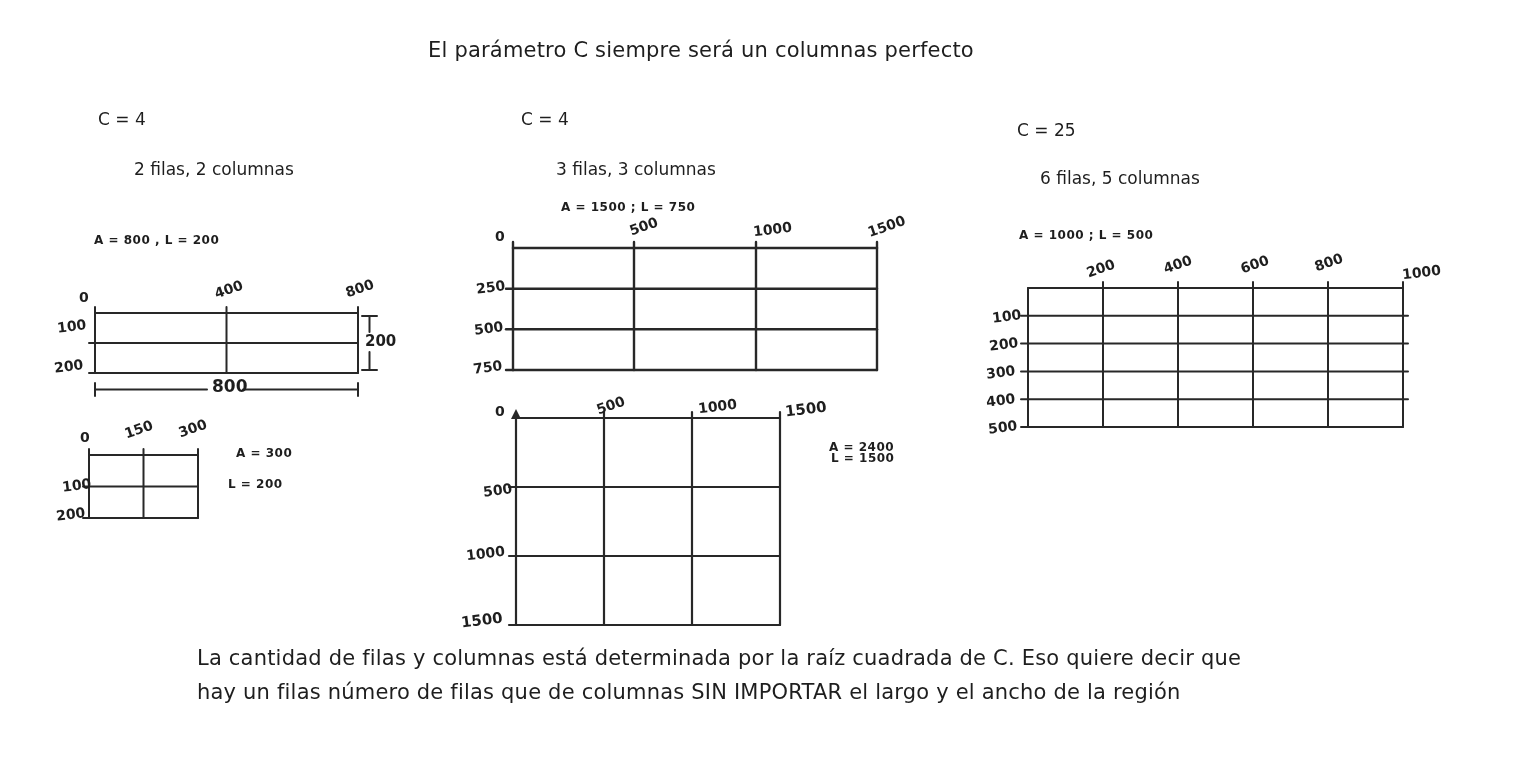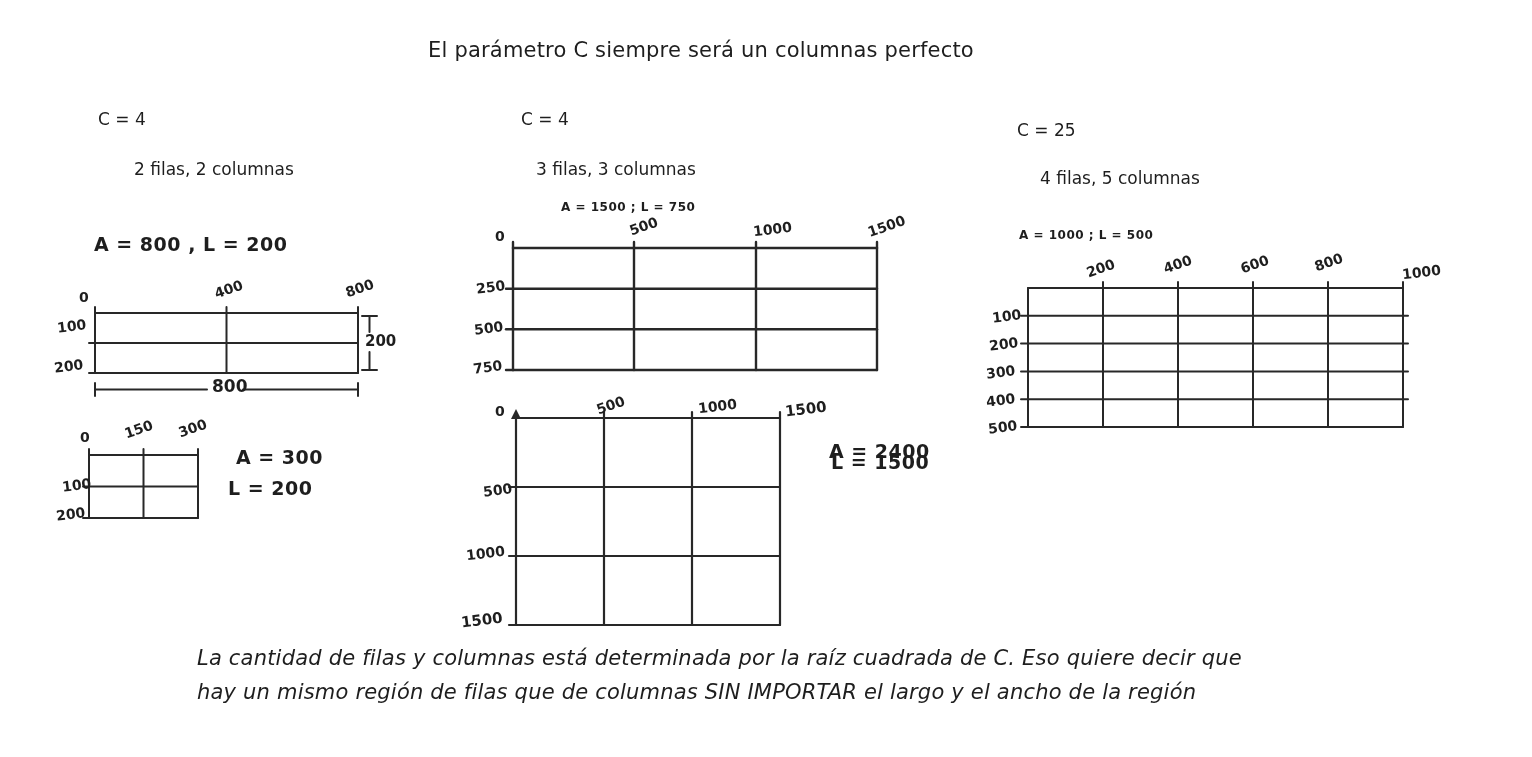--- a/index.html
+++ b/index.html
@@ -4,29 +4,29 @@
 <style>
   html,body{margin:0;padding:0;background:#ffffff;}
   .page{
     position:relative;width:1532px;height:757px;background:#ffffff;
     font-family:"DejaVu Sans",sans-serif;color:#1e1e1e;overflow:hidden;
   }
   .lbl{position:absolute;white-space:nowrap;line-height:1.15;}
   .title{font-size:21px;letter-spacing:.2px;}
   .heading{font-size:17px;}
   .note{font-size:17px;}
-  .dims{font-size:19px;font-weight:700;letter-spacing:.5px;}
+  .dims{font-size:12px;font-weight:700;letter-spacing:.5px;}
   .dims.sm{font-size:12px;}
   .t{font-size:14px;font-weight:700;}
   .t.big{font-size:15px;}
   .tilt{transform:rotate(-19deg);}
   .tiltl{transform:rotate(-7deg);}
   .dimtxt{font-size:15px;font-weight:700;}
   .dimtxt.w{font-size:17px;}
-  .footer{font-size:21px;letter-spacing:.2px;font-style:italic;}
+  .footer{font-size:21px;letter-spacing:.2px;}
   svg.grid{position:absolute;overflow:visible;}
   svg.grid line{stroke:#282828;stroke-linecap:round;}
   .sw2 line{stroke-width:2;}
   .sw24 line{stroke-width:2.4;}
   .sw22 line{stroke-width:2.2;}
   svg.grid polygon{fill:#282828;}
 </style>
 </head>
 <body>
 
@@ -82,21 +82,21 @@
   </svg>
   <div class="lbl t" style="left:80px;top:429px">0</div>
   <div class="lbl t tilt" style="left:124px;top:421px">150</div>
   <div class="lbl t tilt" style="left:178px;top:420px">300</div>
   <div class="lbl t tiltl" style="left:62px;top:477px">100</div>
   <div class="lbl t tiltl" style="left:56px;top:506px">200</div>
   <div class="lbl dims" style="left:236px;top:447px">A = 300</div>
   <div class="lbl dims" style="left:228px;top:478px">L = 200</div>
 
   <div class="lbl heading" style="left:521px;top:110px">C = 4</div>
-  <div class="lbl note" style="left:536px;top:160px">3 filas, 3 columnas</div>
+  <div class="lbl note" style="left:556px;top:160px">3 filas, 3 columnas</div>
   <div class="lbl dims sm" style="left:561px;top:201px">A = 1500 ;   L = 750</div>
 
   <svg class="grid sw24" style="left:503px;top:238px" width="385" height="145">
     <line x1="10" y1="10" x2="374" y2="10"></line>
       <line x1="10" y1="50.7" x2="374" y2="50.7"></line>
       <line x1="10" y1="91.3" x2="374" y2="91.3"></line>
       <line x1="10" y1="132" x2="374" y2="132"></line>
     <line x1="10" y1="10" x2="10" y2="132"></line>
       <line x1="131" y1="10" x2="131" y2="132"></line>
       <line x1="253" y1="10" x2="253" y2="132"></line>
@@ -138,21 +138,21 @@
   <div class="lbl t tilt" style="left:596px;top:397px">500</div>
   <div class="lbl t tiltl" style="left:698px;top:398px">1000</div>
   <div class="lbl t tiltl big" style="left:785px;top:401px">1500</div>
   <div class="lbl t tiltl" style="left:483px;top:482px">500</div>
   <div class="lbl t tiltl" style="left:466px;top:545px">1000</div>
   <div class="lbl t tiltl big" style="left:461px;top:612px">1500</div>
   <div class="lbl dims" style="left:829px;top:441px">A = 2400</div>
   <div class="lbl dims" style="left:831px;top:452px">L = 1500</div>
 
   <div class="lbl heading" style="left:1017px;top:121px">C = 25</div>
-  <div class="lbl note" style="left:1040px;top:169px">4 filas, 5 columnas</div>
+  <div class="lbl note" style="left:1040px;top:169px">6 filas, 5 columnas</div>
   <div class="lbl dims sm" style="left:1019px;top:229px">A = 1000   ;    L = 500</div>
 
   <svg class="grid sw2" style="left:1018px;top:278px" width="400" height="160">
     <line x1="10" y1="10" x2="385" y2="10"></line>
       <line x1="10" y1="37.8" x2="390" y2="37.8"></line>
       <line x1="10" y1="65.6" x2="390" y2="65.6"></line>
     <line x1="10" y1="93.4" x2="390" y2="93.4"></line>
       <line x1="10" y1="121.2" x2="390" y2="121.2"></line>
       <line x1="10" y1="149" x2="385" y2="149"></line>
     <line x1="10" y1="10" x2="10" y2="149"></line>
@@ -177,15 +177,15 @@
   <div class="lbl t tilt" style="left:1240px;top:256px">600</div>
   <div class="lbl t tilt" style="left:1314px;top:254px">800</div>
   <div class="lbl t tiltl" style="left:1402px;top:264px">1000</div>
   <div class="lbl t tiltl" style="left:992px;top:308px">100</div>
   <div class="lbl t tiltl" style="left:989px;top:336px">200</div>
   <div class="lbl t tiltl" style="left:986px;top:364px">300</div>
   <div class="lbl t tiltl" style="left:986px;top:392px">400</div>
   <div class="lbl t tiltl" style="left:988px;top:419px">500</div>
 
   <div class="lbl footer" style="left:197px;top:646px">La cantidad de filas y columnas está determinada por la raíz cuadrada de C. Eso quiere decir que</div>
-  <div class="lbl footer" style="left:197px;top:680px">hay un mismo región de filas que de columnas SIN IMPORTAR el largo y el ancho de la región</div>
+  <div class="lbl footer" style="left:197px;top:680px">hay un filas número de filas que de columnas SIN IMPORTAR el largo y el ancho de la región</div>
 
 </div>
 
 </body></html>

